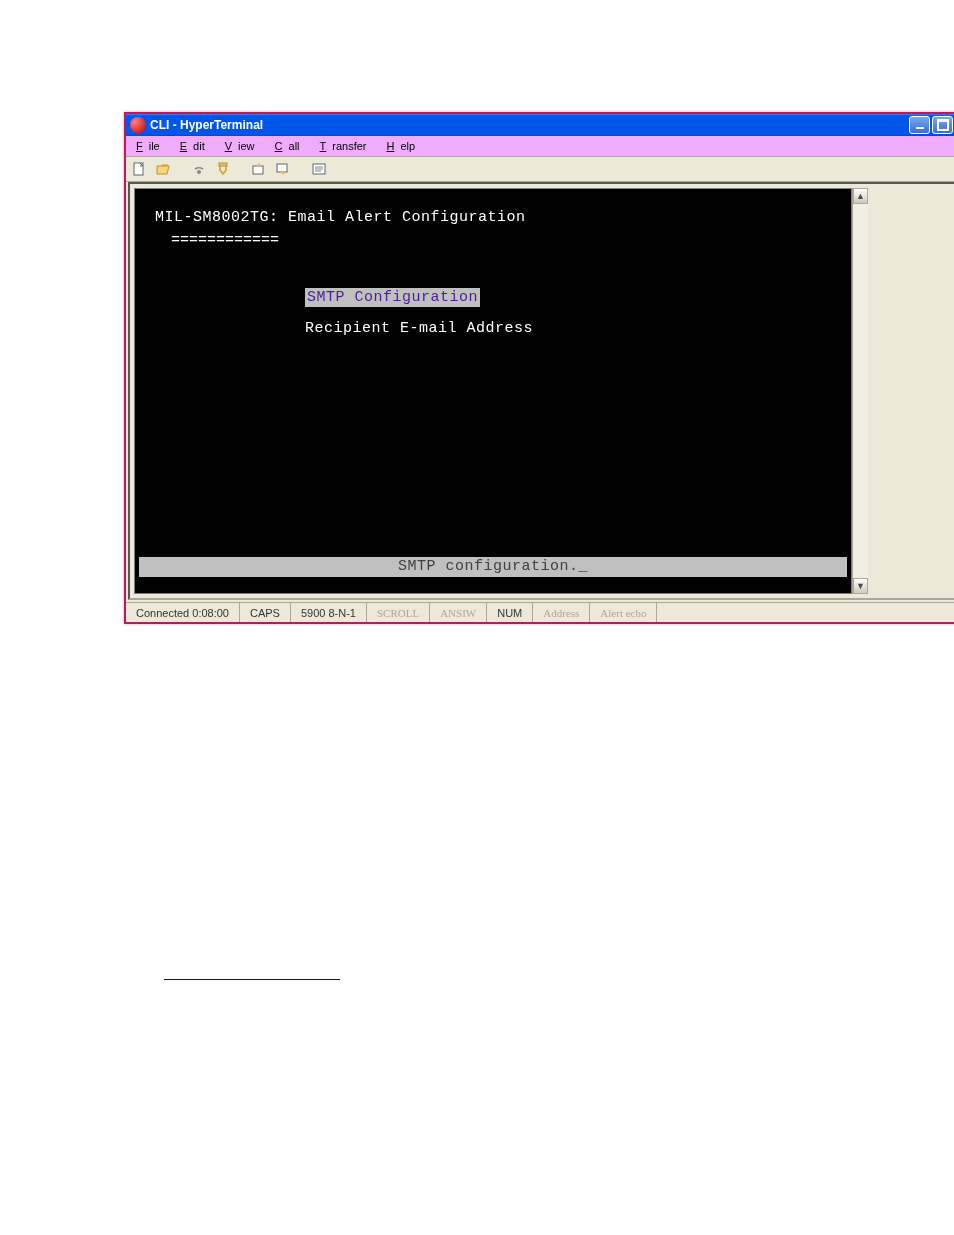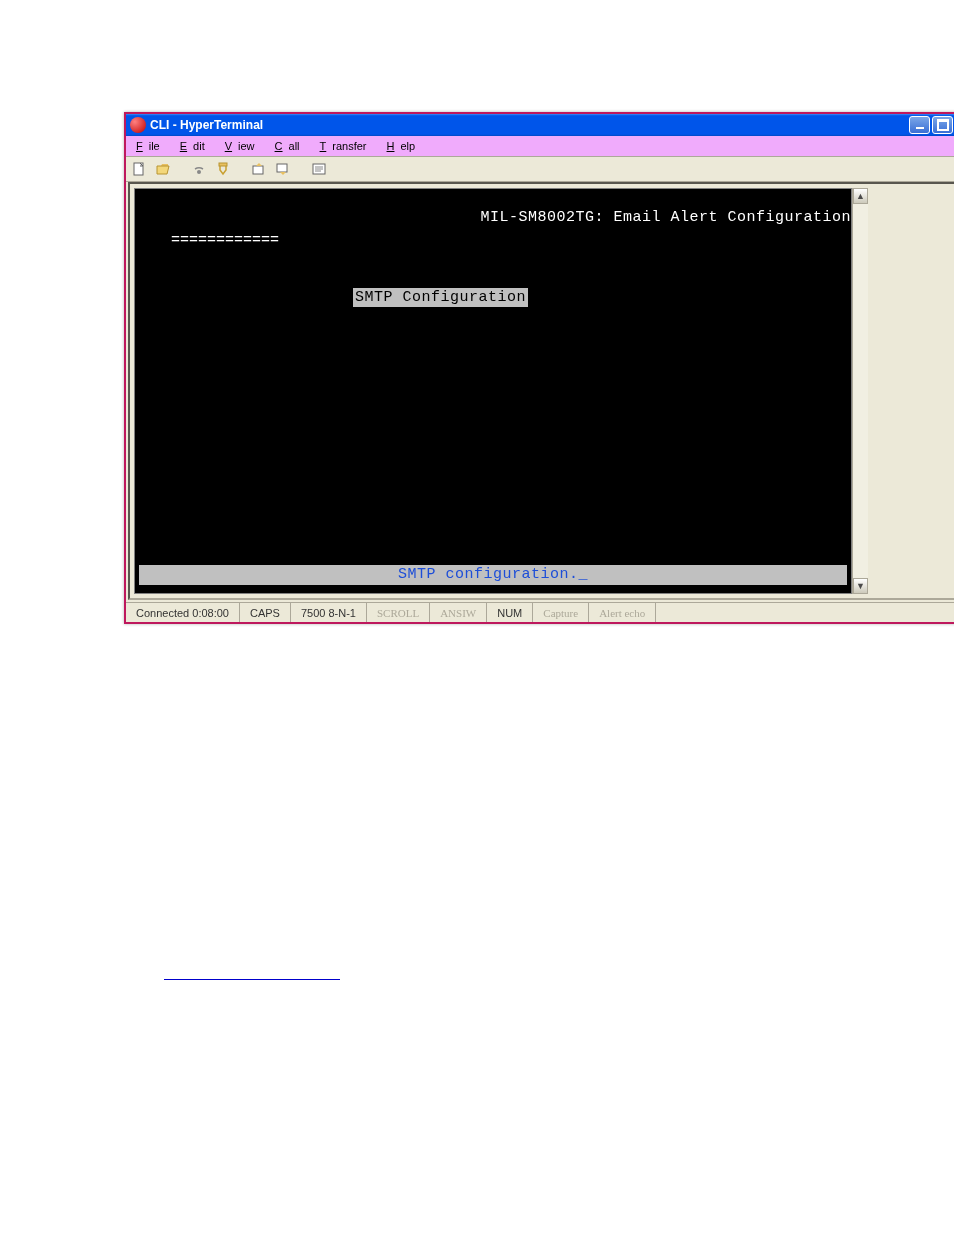--- a/index.html
+++ b/index.html
@@ -103,49 +103,47 @@
     width: 718px;
     height: 406px;
     padding: 18px 0 0 0;
     border: 1px solid #808080;
     position: relative;
     letter-spacing: 0.5px;
   }
   .term-header {
     padding-left: 20px;
     white-space: pre;
-    text-align: right;
   }
   .term-underline {
     padding-left: 36px;
     letter-spacing: 0;
     margin-top: 2px;
     white-space: pre;
   }
   .menu-items {
     margin-top: 36px;
     padding-left: 170px;
   }
   .menu-items div {
     margin-bottom: 10px;
   }
   .hl {
     background: #c0c0c0;
-    color: #000000;
+    color: #4c1d95;
     padding: 1px 2px;
-    margin-left: 48px;
   }
   .status-strip {
     position: absolute;
     left: 4px;
     right: 4px;
-    bottom: 8px;
+    bottom: 16px;
     height: 20px;
     background: #c0c0c0;
-    color: #1d4ed8;
+    color: #404040;
     text-align: center;
     font-family: "Courier New", monospace;
     font-size: 15px;
     line-height: 20px;
     white-space: pre;
   }
   .vscroll {
     width: 16px;
     background: #ece9d8;
     border-left: 1px solid #aca899;
@@ -273,38 +271,39 @@
     </div>
   </div>
 
   <div class="client">
     <div class="terminal-wrap">
       <div class="terminal">
         <div class="term-header">MIL-SM8002TG: Email Alert Configuration</div>
         <div class="term-underline">============</div>
         <div class="menu-items">
           <div><span class="hl">SMTP Configuration</span></div>
+          <div>Recipient E-mail Address</div>
         </div>
         <div class="status-strip">SMTP configuration._</div>
       </div>
       <div class="vscroll">
         <div class="arrow">▲</div>
         <div class="track"></div>
         <div class="arrow">▼</div>
       </div>
     </div>
   </div>
 
   <div class="statusbar">
     <div class="cell">Connected 0:08:00</div>
     <div class="cell">CAPS</div>
-    <div class="cell">7500 8-N-1</div>
+    <div class="cell">5900 8-N-1</div>
     <div class="cell disabled">SCROLL</div>
     <div class="cell disabled">ANSIW</div>
     <div class="cell">NUM</div>
-    <div class="cell disabled">Capture</div>
+    <div class="cell disabled">Address</div>
     <div class="cell disabled">Alert echo</div>
     <div class="resize"></div>
   </div>
 
 </div>
 
 <div class="doc-text"></div>
 
 </body></html>

